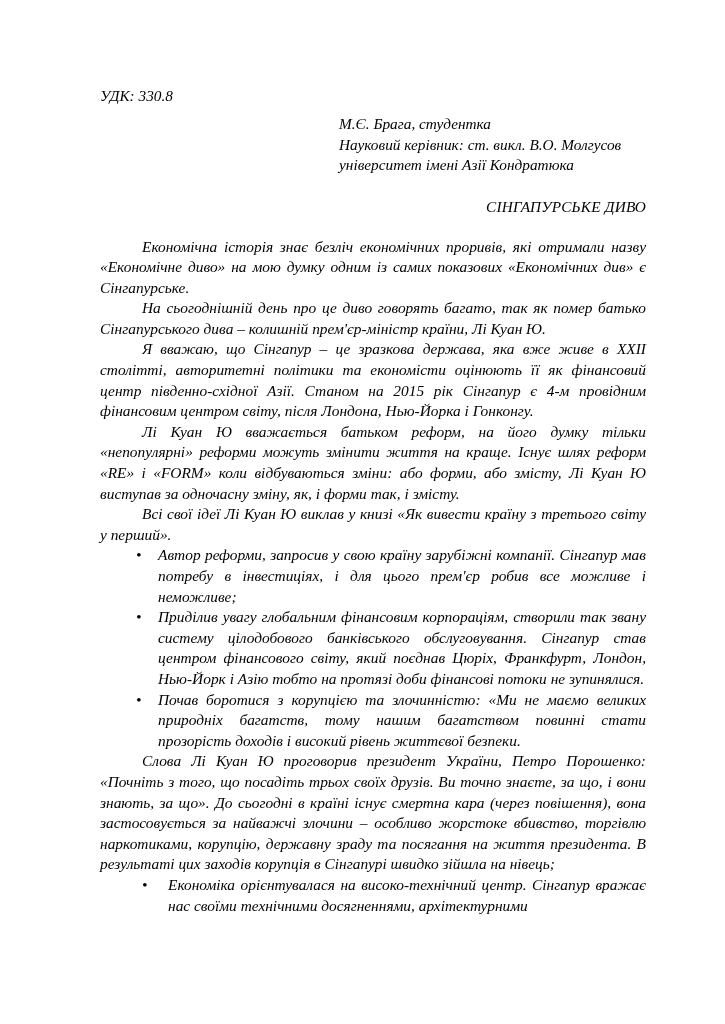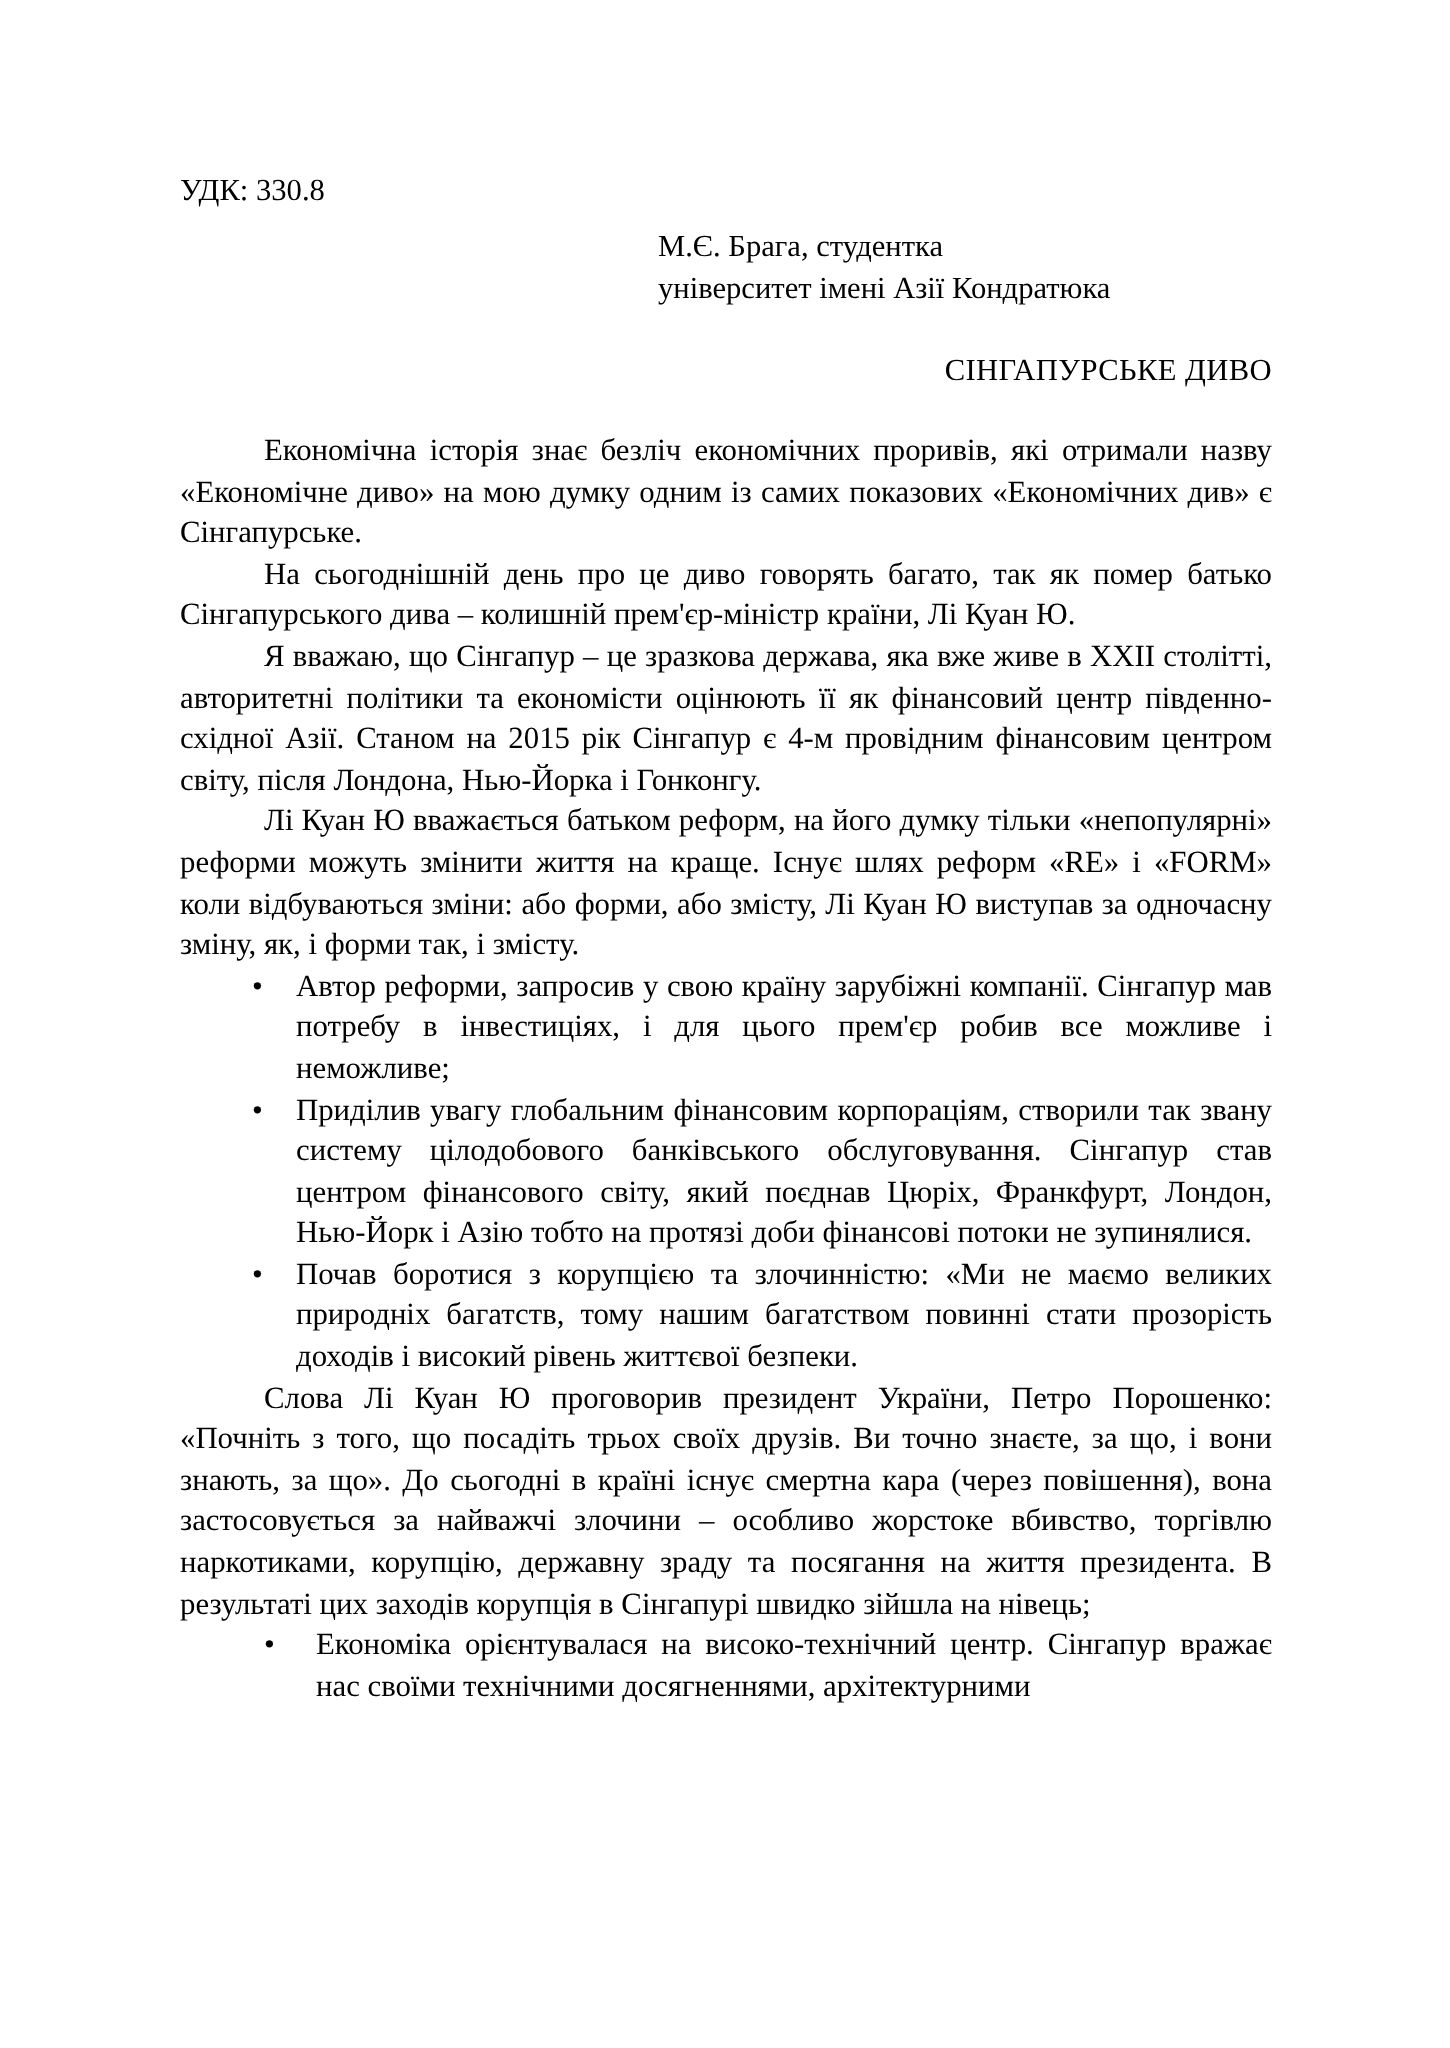--- a/index.html
+++ b/index.html
@@ -16,23 +16,24 @@
   }
   .page {
     position: relative;
     width: 725px;
     height: 1024px;
     background: #ffffff;
     box-sizing: border-box;
   }
   .content {
     position: absolute;
-    left: 90px;
+    left: 100px;
     top: 86px;
     width: 546px;
+    font-style: italic;
   }
   .udk {
     font-size: 15.3px;
     line-height: 20px;
     text-align: left;
     margin: 0 0 8px 0;
     white-space: nowrap;
   }
   .authors {
     margin: 0 0 16px 0;
@@ -94,31 +95,33 @@
 </head>
 <body>
 
 <div class="page">
   <div class="content">
 
     <div class="udk">УДК: 330.8</div>
 
     <div class="authors">
       <span class="aline">М.Є. Брага, студентка</span>
+      <span class="aline">Науковий керівник: ст. викл. В.О. Молгусов</span>
       <span class="aline">університет імені Азії Кондратюка</span>
     </div>
 
     <div class="title">СІНГАПУРСЬКЕ ДИВО</div>
 
     <div class="body-text">
 
       <p class="para">Економічна історія знає безліч економічних проривів, які отримали назву «Економічне диво» на мою думку одним із самих показових «Економічних див» є Сінгапурське.</p>
       <p class="para">На сьогоднішній день про це диво говорять багато, так як помер батько Сінгапурського дива – колишній прем'єр-міністр країни, Лі Куан Ю.</p>
       <p class="para">Я вважаю, що Сінгапур – це зразкова держава, яка вже живе в XXII столітті, авторитетні політики та економісти оцінюють її як фінансовий центр південно-східної Азії. Станом на 2015 рік Сінгапур є 4-м провідним фінансовим центром світу, після Лондона, Нью-Йорка і Гонконгу.</p>
       <p class="para">Лі Куан Ю вважається батьком реформ, на його думку тільки «непопулярні» реформи можуть змінити життя на краще. Існує шлях реформ «RE» і «FORM» коли відбуваються зміни: або форми, або змісту,  Лі Куан Ю виступав за одночасну зміну, як, і форми так, і змісту.</p>
+      <p class="para">Всі свої ідеї Лі Куан Ю виклав у книзі «Як вивести країну з третього світу у перший».</p>
 
       <ul class="bullets">
         <li>
           <span class="bullet-dot">•</span>
           <span>Автор реформи, запросив у свою країну зарубіжні компанії. Сінгапур мав потребу в інвестиціях, і для цього прем'єр робив все можливе і неможливе;</span>
         </li>
         <li>
           <span class="bullet-dot">•</span>
           <span>Приділив увагу глобальним фінансовим корпораціям, створили так звану систему цілодобового банківського обслуговування. Сінгапур став центром фінансового світу, який поєднав Цюріх, Франкфурт, Лондон, Нью-Йорк і Азію тобто на протязі доби фінансові потоки не зупинялися.</span>
         </li>

